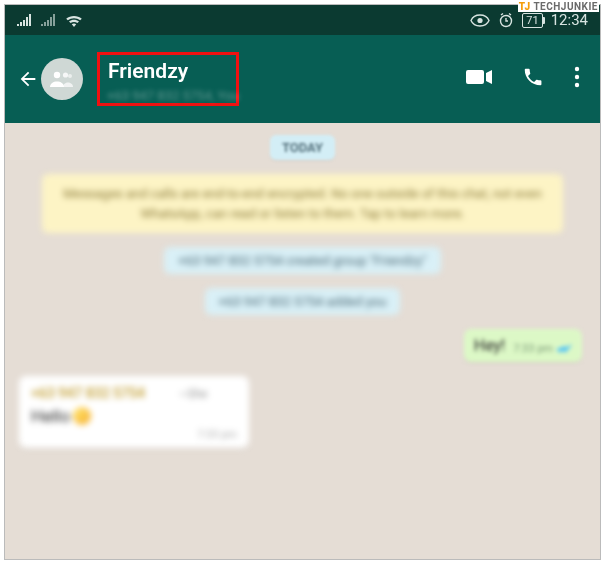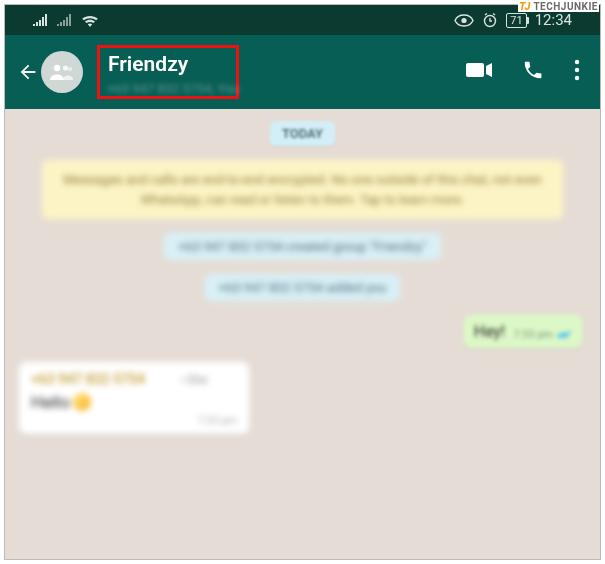--- a/index.html
+++ b/index.html
@@ -14,39 +14,39 @@
     border: 1px solid #bbb;
     overflow: hidden;
     background: #e5ddd5;
   }
   .watermark {
     position: absolute; top: 1px; right: 6px;
     font-size: 10px; font-weight: 700; letter-spacing: .5px;
     color: #6b6b6b; background: #fff; padding: 0 1px;
     z-index: 50;
   }
-  .watermark b { color: #f59e0b; font-style: italic; }
+  .watermark b { color: #f59e0b; }
   .statusbar {
     height: 30px; background: #0b3a31;
     display: flex; align-items: center; justify-content: space-between;
-    padding: 0 28px; color: #d8e4e1; font-size: 13px;
+    padding: 0 12px; color: #d8e4e1; font-size: 13px;
   }
   .status-left, .status-right { display: flex; align-items: center; gap: 8px; }
   .status-right svg { display: block; }
   .battery-box {
     border: 1.3px solid #d8e4e1; border-radius: 2px;
     padding: 0 3px; font-size: 11px; line-height: 13px;
     position: relative;
   }
   .battery-box::after {
     content: ""; position: absolute; right: -3px; top: 3px;
     width: 2px; height: 7px; background: #d8e4e1; border-radius: 0 1px 1px 0;
   }
   .appbar {
-    height: 74px; background: #075e54;
+    height: 88px; background: #075e54;
     display: flex; align-items: center; padding: 0 12px; gap: 6px;
     color: #fff;
   }
   .back-av { display: flex; align-items: center; gap: 2px; cursor: pointer; }
   .avatar {
     width: 42px; height: 42px; border-radius: 50%;
     background: #cfd8d5; display: flex; align-items: center; justify-content: center;
   }
   .title-block { flex: 0 0 auto; margin-left: 8px; display: flex; flex-direction: column; }
   .chat-title { font-size: 21px; font-weight: 600; color: #fff; }

